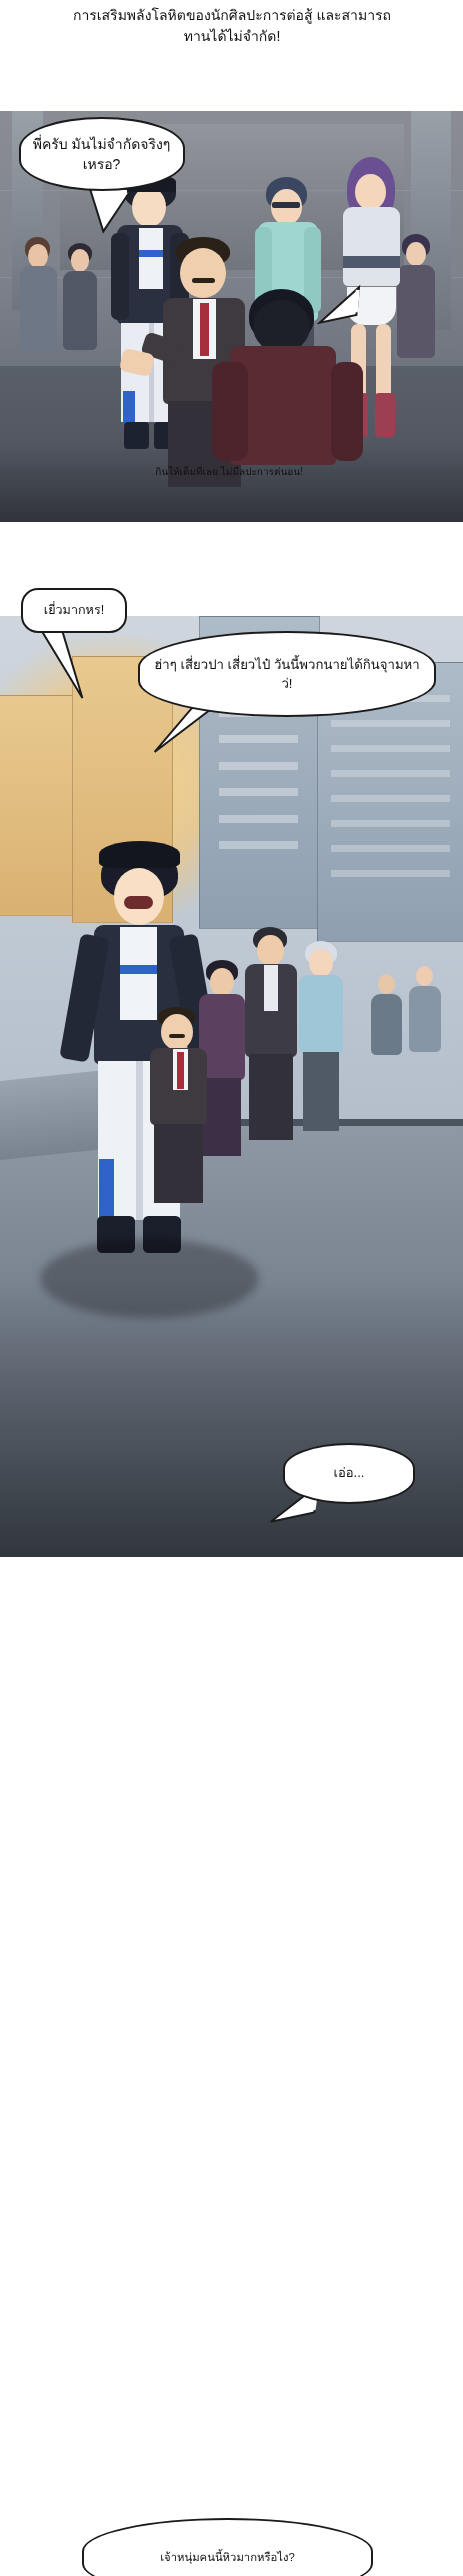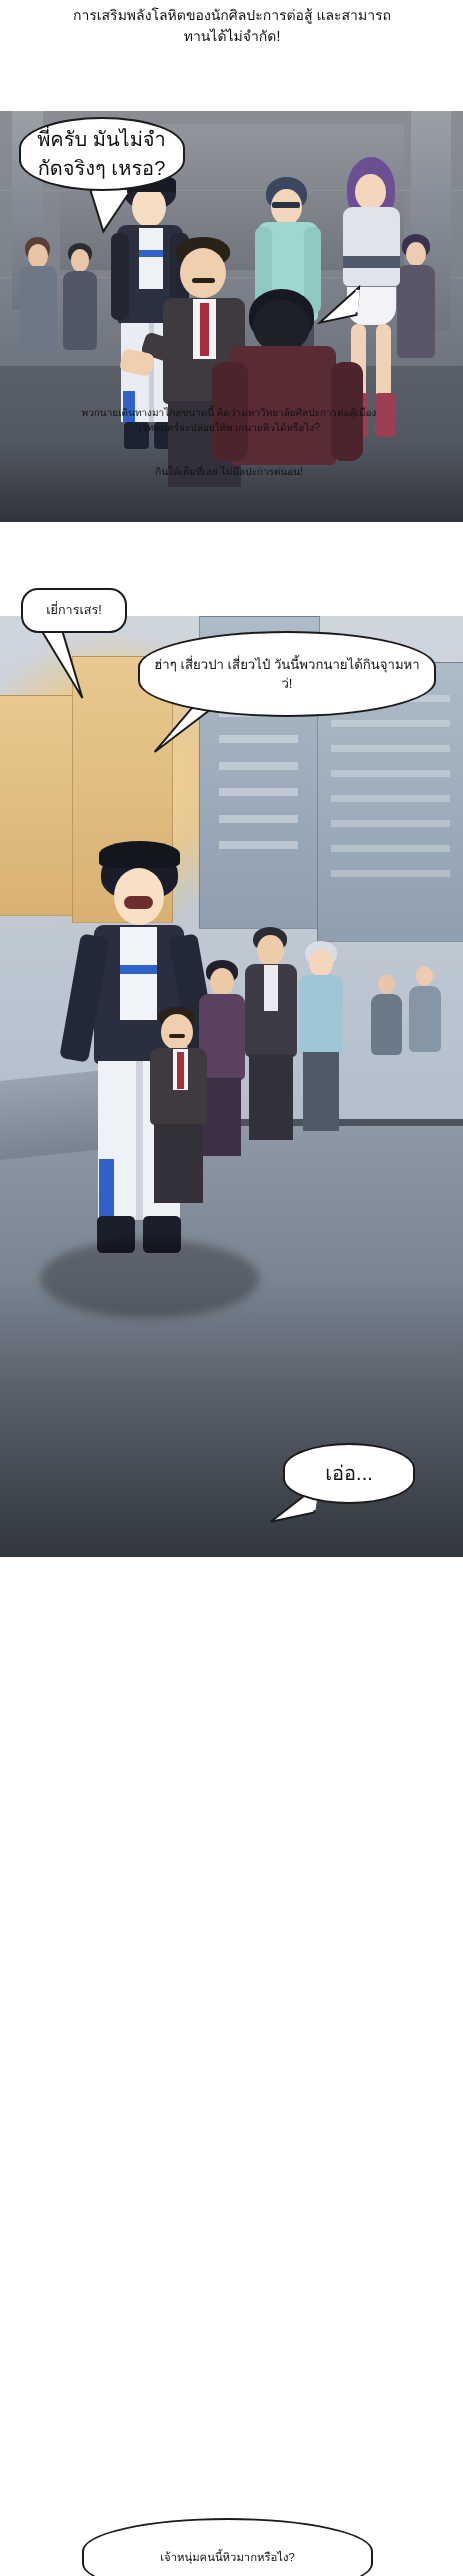--- a/index.html
+++ b/index.html
@@ -195,36 +195,35 @@
 
     <div class="fig" style="left:238px;top:178px;">
       <div class="hair" style="left:10.6px;top:0;width:65px;height:53px;background:#171922;"></div>
       <div class="head" style="left:14.6px;top:10.6px;width:57px;height:53px;background:#1d2029;"></div>
       <div class="body" style="left:-8px;top:57px;width:106px;height:119px;background:#5a2b33;"></div>
       <div class="shade" style="left:-26.5px;top:73px;width:36px;height:99px;background:#4d242b;border-radius:12px;"></div>
       <div class="shade" style="left:93px;top:73px;width:32px;height:99px;background:#4d242b;border-radius:12px;"></div>
     </div>
   </div>
 
-  <div class="bubble" style="left:18.5px; top:117px; width:166px; height:74px; font-size:20px;">พี่ครับ มันไม่จำกัดจริงๆ เหรอ?</div>
+  <div class="bubble" style="left:18.5px; top:117px; width:166px; height:74px; font-size:14px;">พี่ครับ มันไม่จำกัดจริงๆ เหรอ?</div>
   <div class="tail" style="left:86px; top:188px;">
     <svg width="53" height="46" viewBox="0 0 80 70">
       <path d="M6 2 L66 6 L26 66 Z" fill="#ffffff" stroke="#1b1b1b" stroke-width="3"></path>
       <path d="M10 3 L62 6" stroke="#ffffff" stroke-width="6"></path>
     </svg>
   </div>
 
   <div class="tail" style="left:317px; top:283px;">
     <svg width="46" height="44" viewBox="0 0 70 66">
       <path d="M64 6 L60 48 L4 60 Z" fill="#ffffff" stroke="#1b1b1b" stroke-width="3"></path>
       <path d="M62 10 L59 44" stroke="#ffffff" stroke-width="6"></path>
     </svg>
   </div>
 
-  <div class="caption" style="left:70px; top:405px; width:318px; font-size:10px;">พวกนายเดินทางมาไกลขนาดนี้ คิดว่ามหาวิทยาลัยศิลปะการต่อสู้เมืองเวทมนตร์จะปล่อยให้พวกนายหิวได้หรือไง?</div>
   <div class="caption" style="left:70px; top:464px; width:318px; font-size:10px;">กินให้เต็มที่เลย ไม่มีลปะการต่นอน!</div>
 
   <div class="panel" style="left:0px; top:616px; width:464px; height:941px;">
     <div class="s2bg"></div>
     <div class="s2sun" style="left:-40px; top:20px; width:305px; height:291px;"></div>
 
     <div class="building" style="left:-6.6px;top:79px;width:79px;height:219px;"></div>
     <div class="building" style="left:72px;top:40px;width:99px;height:265px;"></div>
     <div class="building dark" style="left:199px;top:0px;width:119px;height:311px;"></div>
     <div class="building dark" style="left:317px;top:46px;width:152px;height:278px;"></div>
@@ -290,37 +289,37 @@
       <div class="body" style="left:0px;top:20px;width:30.5px;height:61px;background:#6b7a88;"></div>
     </div>
     <div class="fig" style="left:409px;top:350px;">
       <div class="head" style="left:6.6px;top:0;width:17px;height:20px;background:#edccb0;"></div>
       <div class="body" style="left:0px;top:20px;width:32px;height:66px;background:#8796a6;"></div>
     </div>
 
     <div class="shade" style="left:40px;top:623px;width:219px;height:79px;background:rgba(0,0,0,.28);border-radius:50%;filter:blur(4px);"></div>
   </div>
 
-  <div class="bubble rect" style="left:21px; top:588px; width:106px; height:45px; font-size:12.6px;">เยี่การเสร!</div>
+  <div class="bubble rect" style="left:21px; top:588px; width:106px; height:45px; font-size:12.6px;">เยี่วมากหร!</div>
   <div class="tail" style="left:40px; top:629px;">
     <svg width="53" height="73" viewBox="0 0 80 110">
       <path d="M2 2 L34 4 L64 104 Z" fill="#ffffff" stroke="#1b1b1b" stroke-width="3"></path>
       <path d="M4 3 L32 4" stroke="#ffffff" stroke-width="6"></path>
     </svg>
   </div>
 
   <div class="bubble" style="left:138px; top:631px; width:298px; height:86px; font-size:13.2px;">ฮ่าๆ เสี่ยวปา เสี่ยวไป๋ วันนี้พวกนายได้กินจุามหาว่!</div>
   <div class="tail" style="left:152px; top:703px;">
     <svg width="66" height="53" viewBox="0 0 100 80">
       <path d="M96 4 L60 8 L4 74 Z" fill="#ffffff" stroke="#1b1b1b" stroke-width="3"></path>
       <path d="M90 6 L62 8" stroke="#ffffff" stroke-width="6"></path>
     </svg>
   </div>
 
-  <div class="bubble" style="left:283px; top:1443px; width:132px; height:61px; font-size:20px;">เอ่อ...</div>
+  <div class="bubble" style="left:283px; top:1443px; width:132px; height:61px; font-size:13px;">เอ่อ...</div>
   <div class="tail" style="left:268px; top:1481px;">
     <svg width="53" height="46" viewBox="0 0 80 70">
       <path d="M76 6 L70 48 L4 62 Z" fill="#ffffff" stroke="#1b1b1b" stroke-width="3"></path>
       <path d="M74 10 L69 44" stroke="#ffffff" stroke-width="6"></path>
     </svg>
   </div>
 
   <div class="sep" style="top:1557px;height:4px;background:#ffffff;"></div>
 
   <div class="panel" style="left:0px; top:1563px; width:464px; height:1013px; background:#ffffff;">

